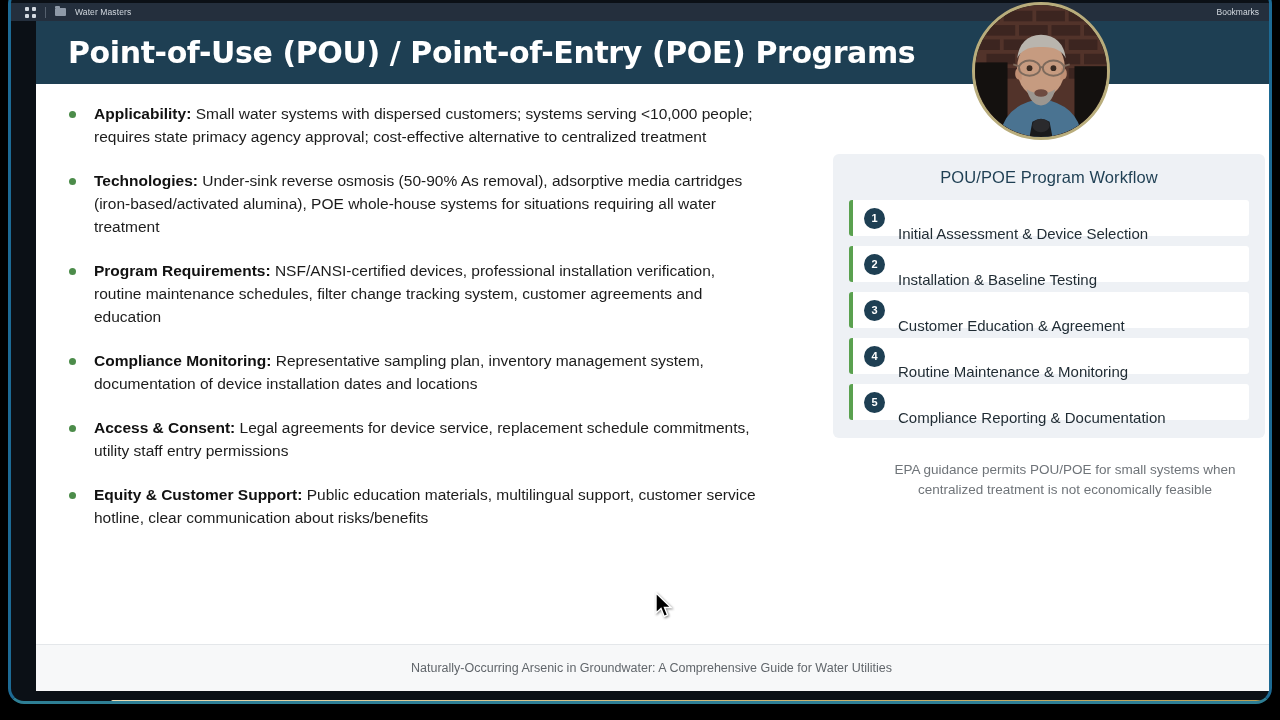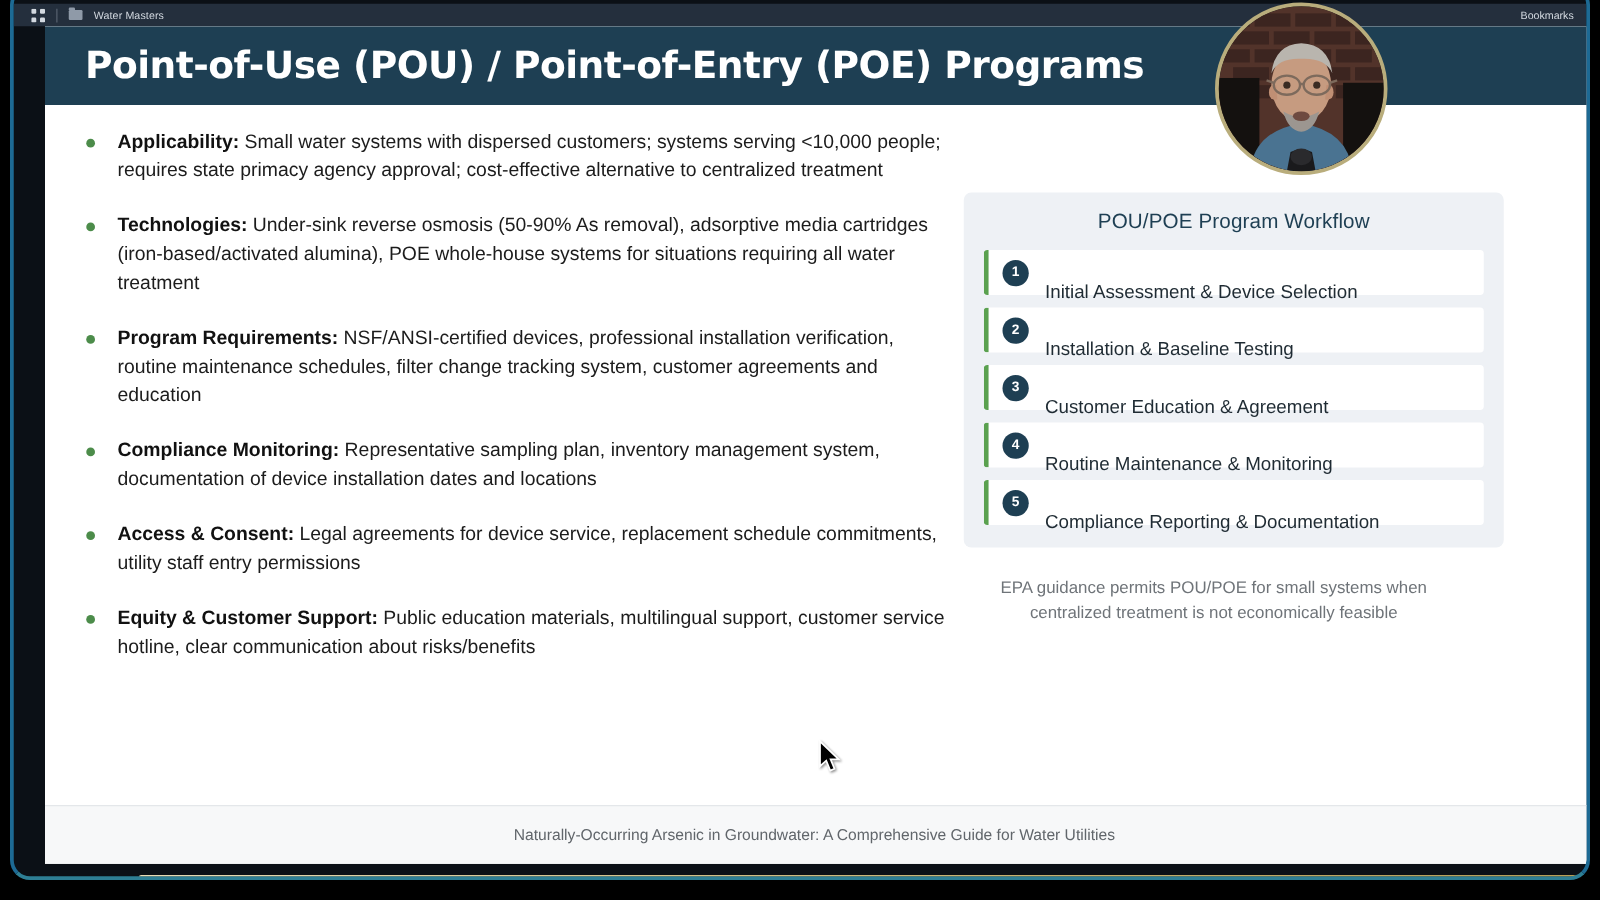--- a/index.html
+++ b/index.html
@@ -68,20 +68,21 @@
     font-family:"DejaVu Sans", sans-serif;
     font-size:30px; font-weight:bold; color:#ffffff;
     letter-spacing:-0.4px;
   }
 
   
   #slide-body{
     position:relative; width:100%; height:607px;
     background:#ffffff;
     display:flex;
+    gap:24px;
   }
 
   
   #bullet-column{
     width:735px; padding:18px 0 0 33px;
   }
   .bullet-item{
     display:flex; margin-bottom:21px;
   }
   .bullet-dot{
@@ -90,21 +91,21 @@
   }
   .bullet-text{
     font-size:15.5px; line-height:23px; color:#1c1c1c;
     max-width:662px;
   }
   .bullet-label{ font-weight:bold; color:#111111; }
 
   
   #right-column{
     width:470px; padding:70px 0 0 0;
-    display:flex; flex-direction:column; align-items:flex-start;
+    display:flex; flex-direction:column; align-items:flex-end;
   }
   #workflow-panel{
     width:432px;
     background:#eef1f5;
     border-radius:6px;
     padding:14px 16px 18px 16px;
   }
   #workflow-title{
     text-align:center; font-size:16.5px; color:#1e3f53;
     margin-bottom:13px; letter-spacing:.1px;

